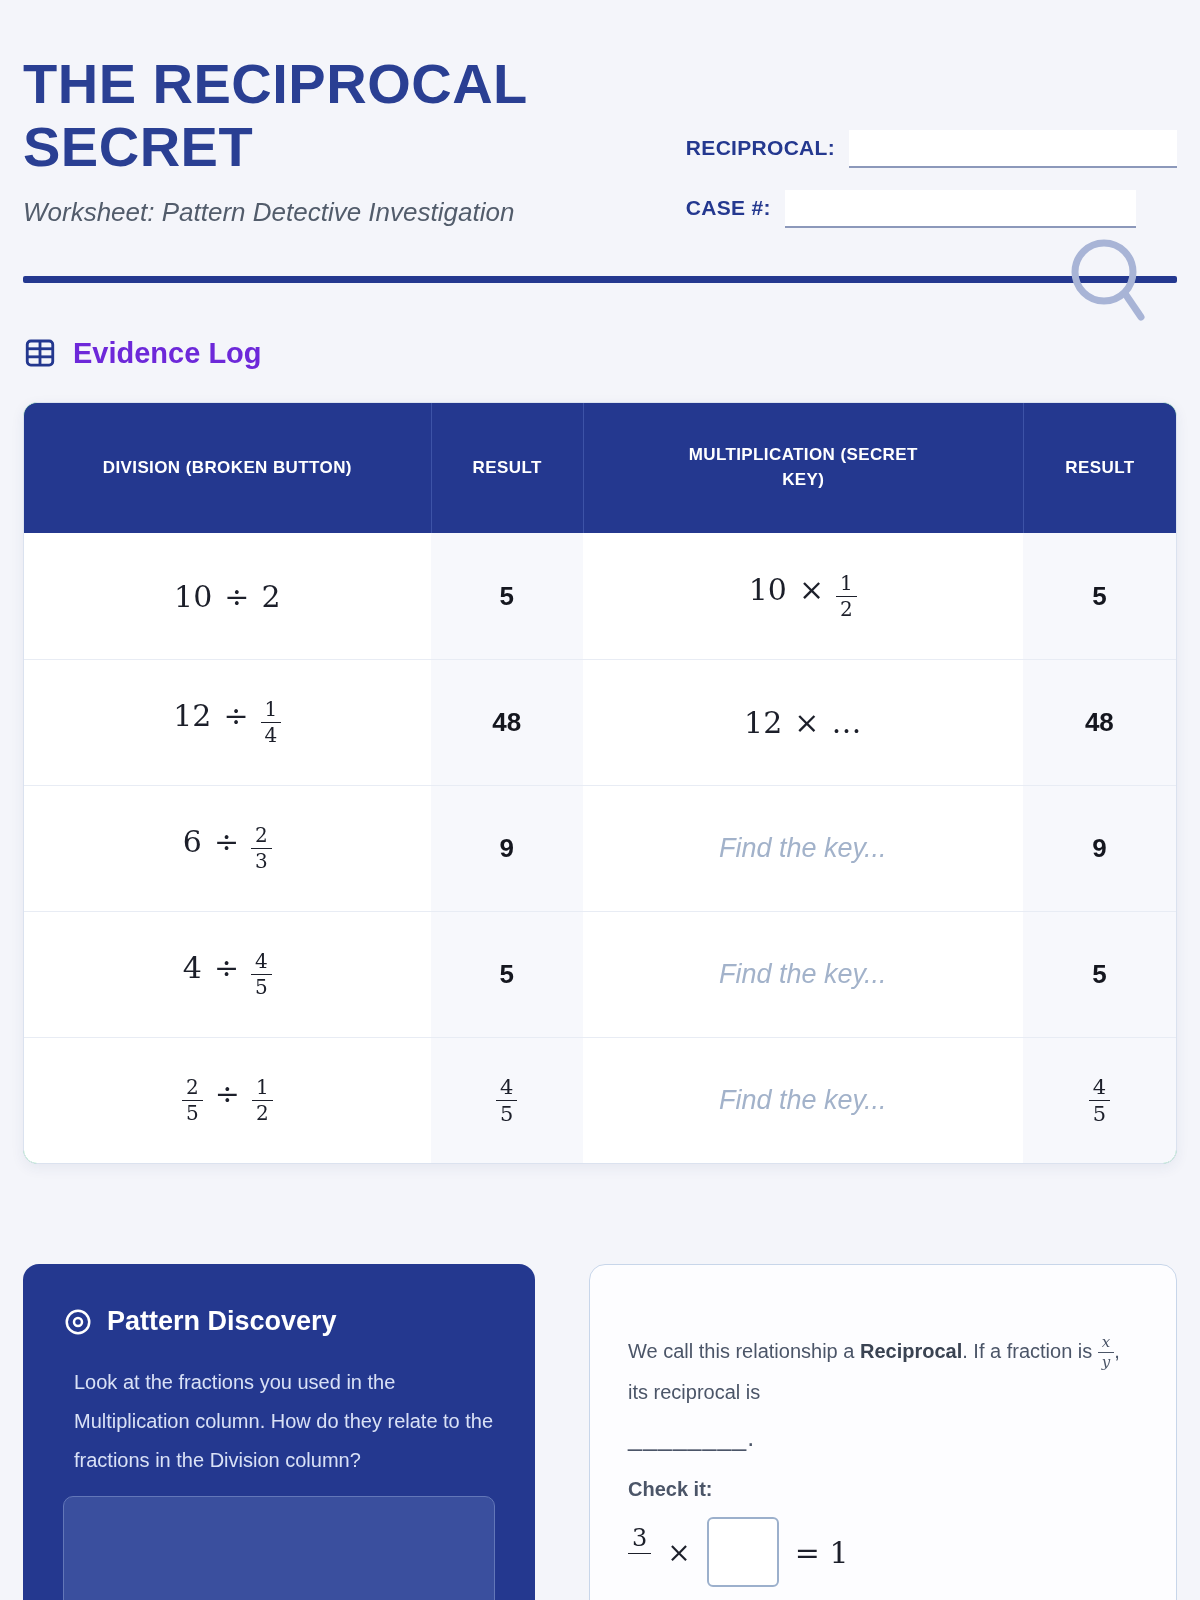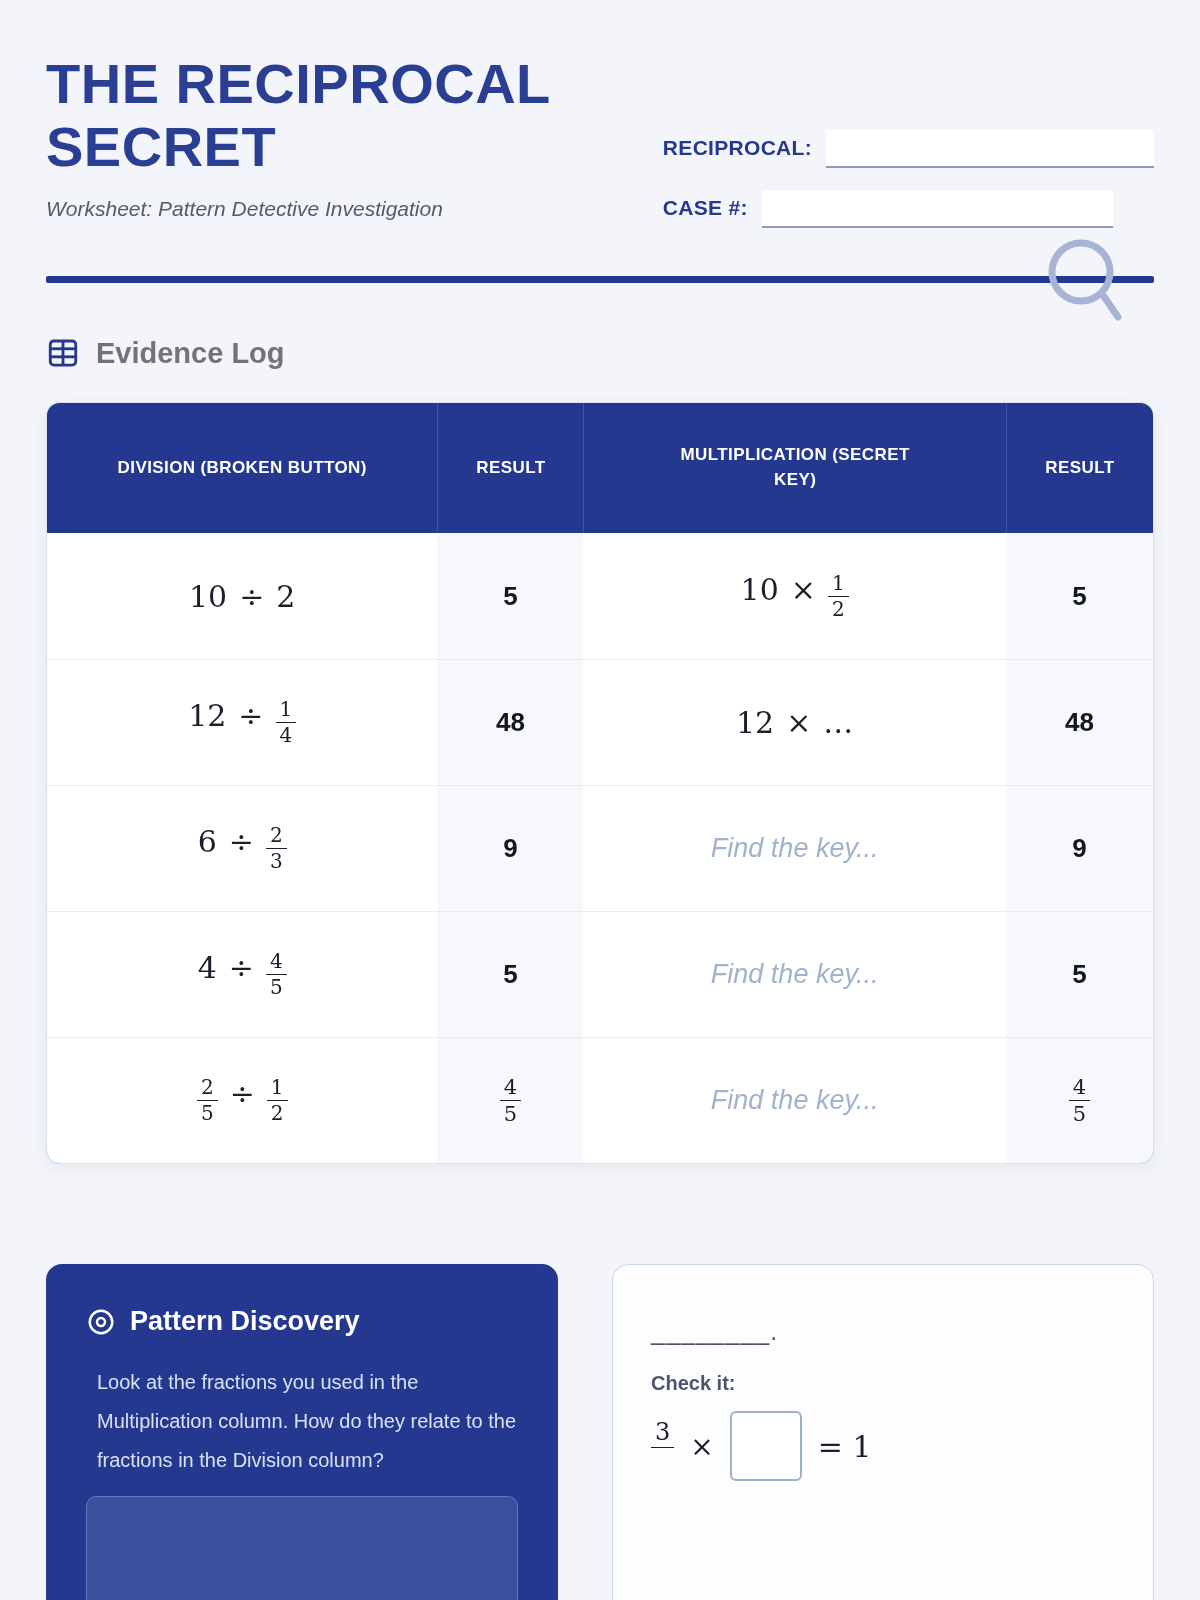--- a/index.html
+++ b/index.html
@@ -2,49 +2,49 @@
 <html><head>
 <meta charset="utf-8">
 <style>
   html,body{margin:0;padding:0;}
   body{
     width:1200px;height:1600px;overflow:hidden;
     background:#f4f5fa;
     font-family:"Liberation Sans",sans-serif;
     color:#1c1f2a;
   }
-  .page{position:relative;width:1200px;height:1600px;padding:0 46px;box-sizing:border-box;overflow:hidden;}
+  .page{position:relative;width:1200px;height:1600px;padding:0 23px;box-sizing:border-box;overflow:hidden;}
 
   
   .header{display:flex;justify-content:space-between;padding-top:52px;}
   .title{
     color:#2a3f93;font-size:56px;font-weight:900;line-height:1.13;
     letter-spacing:.5px;margin:0;max-width:620px;
   }
   .subtitle{
-    margin:18px 0 0 0;font-style:italic;font-size:21px;color:#525c6b;
+    margin:18px 0 0 0;font-style:italic;font-size:26px;color:#525c6b;
   }
   .header-right{margin-top:78px;min-width:470px;}
   .field-row{display:flex;align-items:flex-end;margin-bottom:22px;justify-content:flex-start;gap:14px;}
   .field-label{font-weight:bold;font-size:21px;color:#24388f;letter-spacing:.3px;padding-bottom:8px;white-space:nowrap;}
   .underline-input{
     background:#ffffff;border:none;border-bottom:2px solid #8c98ba;outline:none;
     height:36px;font-size:20px;color:#1c1f2a;padding:0 8px;
   }
   .input-detective{width:312px;}
   .input-case{width:335px;margin-right:28px;}
 
   .rule-wrap{position:relative;margin-top:26px;height:8px;}
   .rule{position:absolute;left:0;right:0;top:0;height:7px;background:#24388f;border-radius:2px;}
   .magnifier{position:absolute;right:22px;top:-42px;z-index:2;}
 
   
   .section-heading{
     display:flex;align-items:center;gap:16px;margin:52px 0 0 0;
-    color:#737373;font-size:29px;font-weight:800;
+    color:#6d28d9;font-size:29px;font-weight:800;
   }
   .evidence-table{
     margin-top:32px;background:#22c55e;border:1px solid #dbe2ef;border-radius:14px;
     box-shadow:0 4px 14px rgba(40,60,120,.07);overflow:hidden;
     display:grid;grid-template-columns:35.3% 13.2% 38.2% 13.3%;
     grid-template-rows:130px repeat(5,126px);
   }
   .hcell{
     background:#24388f;color:#ffffff;display:flex;align-items:center;justify-content:center;
     font-size:17px;font-weight:bold;letter-spacing:.4px;text-align:center;line-height:1.45;
@@ -292,20 +292,21 @@
           <circle cx="12" cy="12" r="9"></circle>
           <circle cx="12" cy="12" r="3.2"></circle>
         </svg>
         <span>Pattern Discovery</span>
       </h3>
       <p class="pattern-body">Look at the fractions you used in the Multiplication column. How do they relate to the fractions in the Division column?</p>
       <textarea class="answer-box" style=""></textarea>
     </div>
 
     <div class="card card-definition">
+      <p class="definition-body"><span>We call this relationship a </span><b>Reciprocal</b><span>. If a fraction is </span><span class="frac inline-frac"><span class="n">x</span><span class="d">y</span></span><span>, its reciprocal is</span></p>
       <div class="blank-line">________.</div>
       <div class="check-label">Check it:</div>
       <div class="check-eq">
         <span class="frac">
             <span class="n">3</span>
             <span class="d"></span>
           </span>
         <span>×</span>
         <input class="check-box" value="" style="">
         <span class="check-equals">= 1</span>

